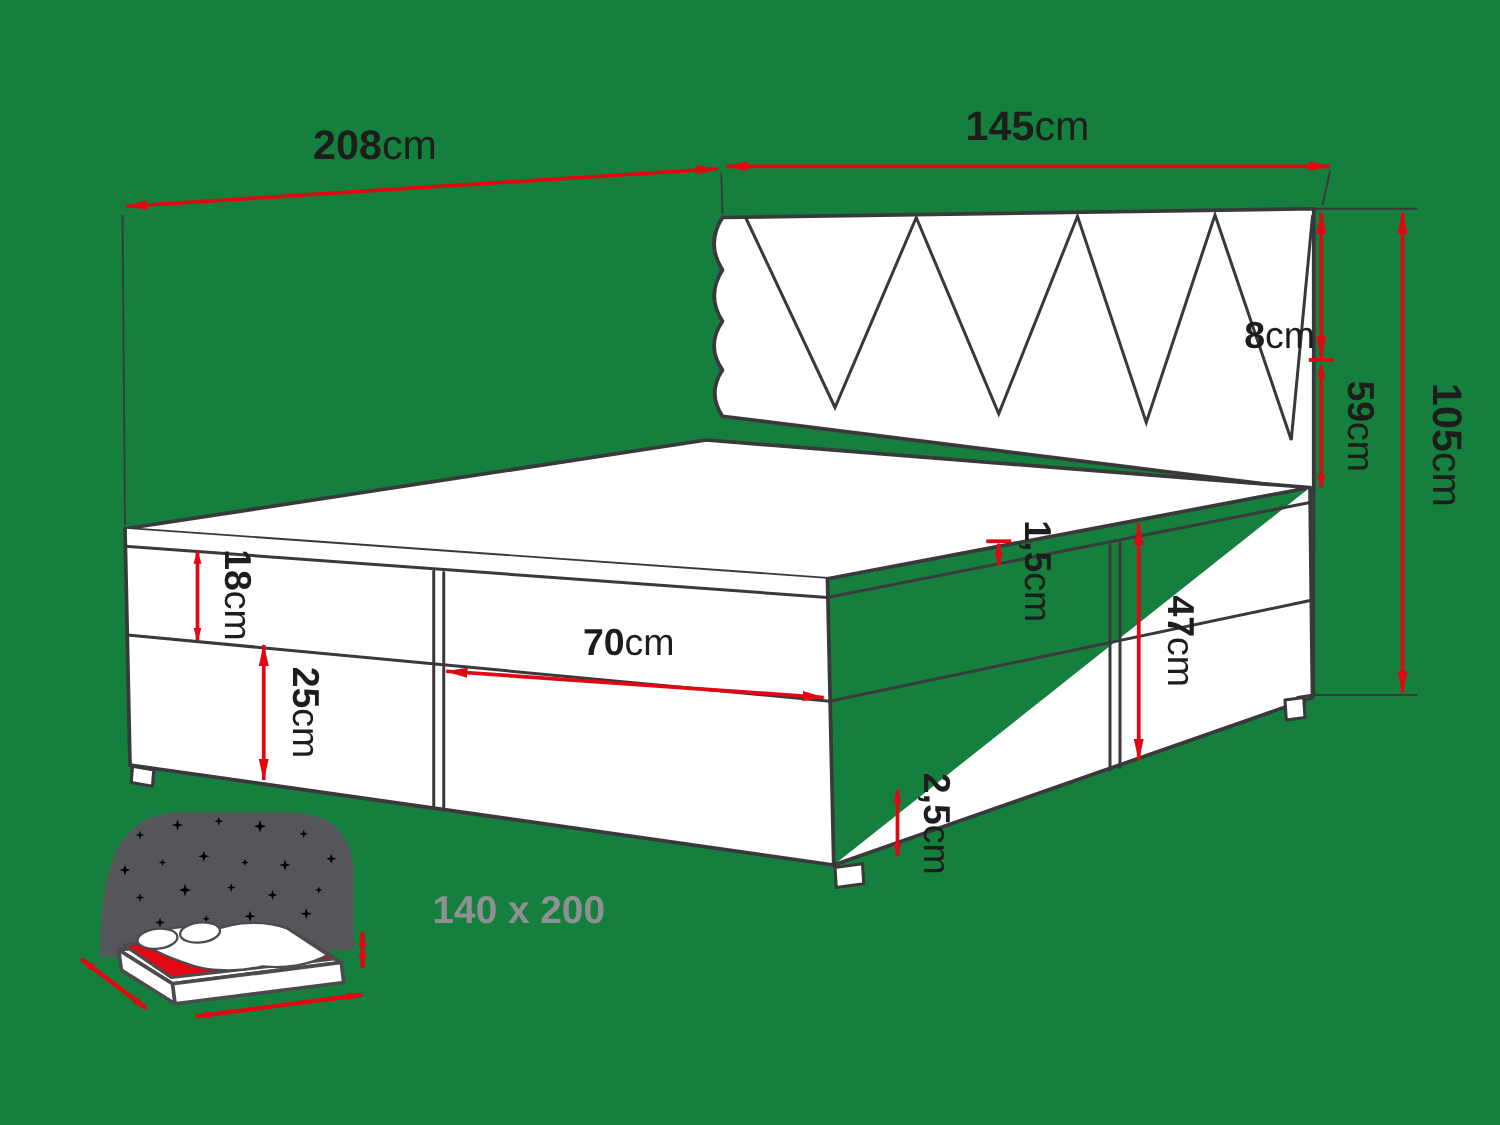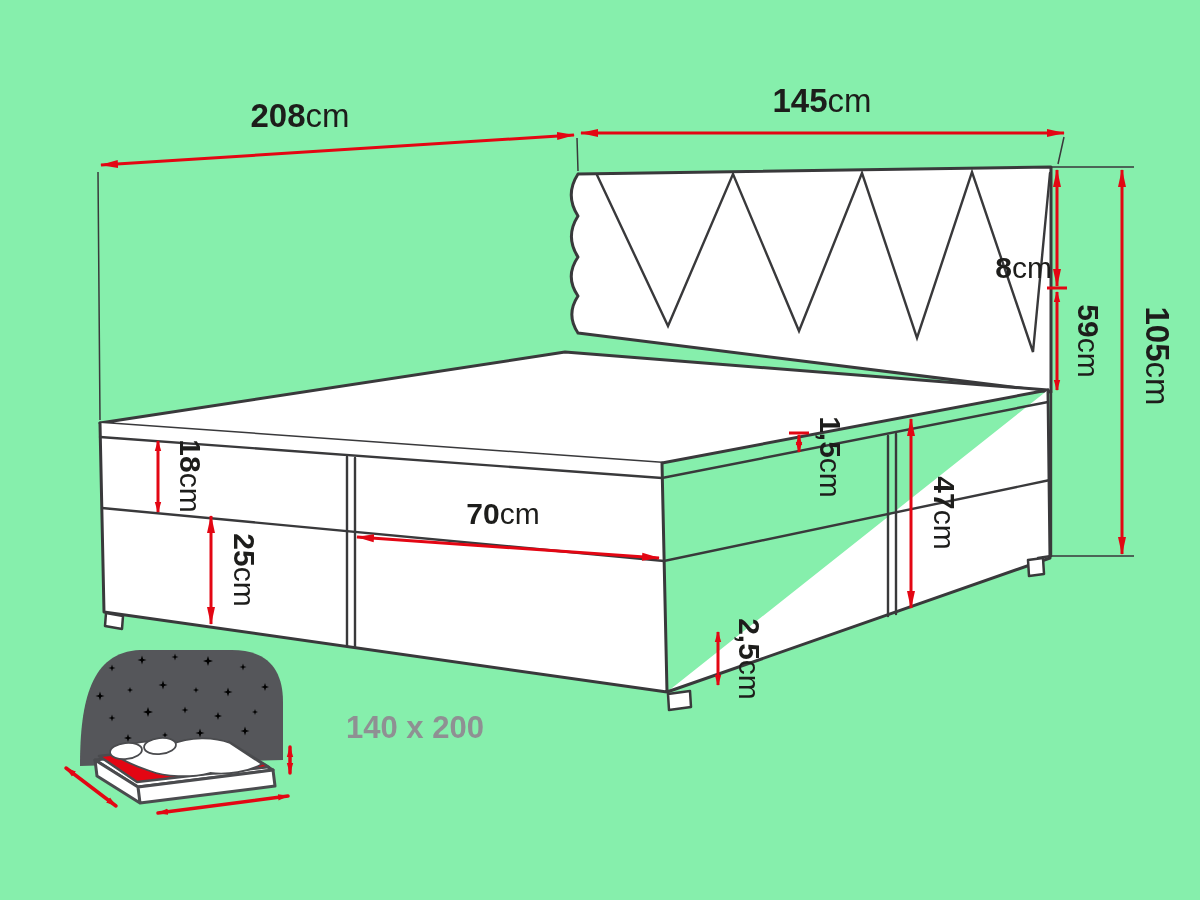--- a/index.html
+++ b/index.html
@@ -3,21 +3,21 @@
 <meta charset="utf-8">
 <style>
   :root{
     --red:#e30613;
     --line:#39393b;
     --ink:#1d1d1b;
     --icon-gray:#55565a;
     --label-gray:#8f9093;
   }
   html,body{margin:0;padding:0;background:#fff;}
-  .canvas{width:1200px;height:900px;position:relative;background:#86efac;overflow:hidden;text-align:right;}
+  .canvas{width:1200px;height:900px;position:relative;background:#15803d;overflow:hidden;text-align:right;}
   svg{display:block;}
   .outline{fill:none;stroke:var(--line);stroke-width:3;stroke-linejoin:round;stroke-linecap:round;}
   .filled{fill:#fff;}
   .seam{fill:none;stroke:var(--line);stroke-width:2.4;stroke-linecap:round;}
   .thin{fill:none;stroke:var(--line);stroke-width:1.5;}
   .foot{fill:#fff;stroke:var(--line);stroke-width:2.5;stroke-linejoin:round;}
   .dim{fill:none;stroke:var(--red);stroke-width:3;}
   .arrow-head{fill:var(--red);}
   .dim-label{font-family:"Liberation Sans",sans-serif;font-size:30px;font-weight:700;fill:var(--ink);}
   .dim-label.big{font-size:33px;}

